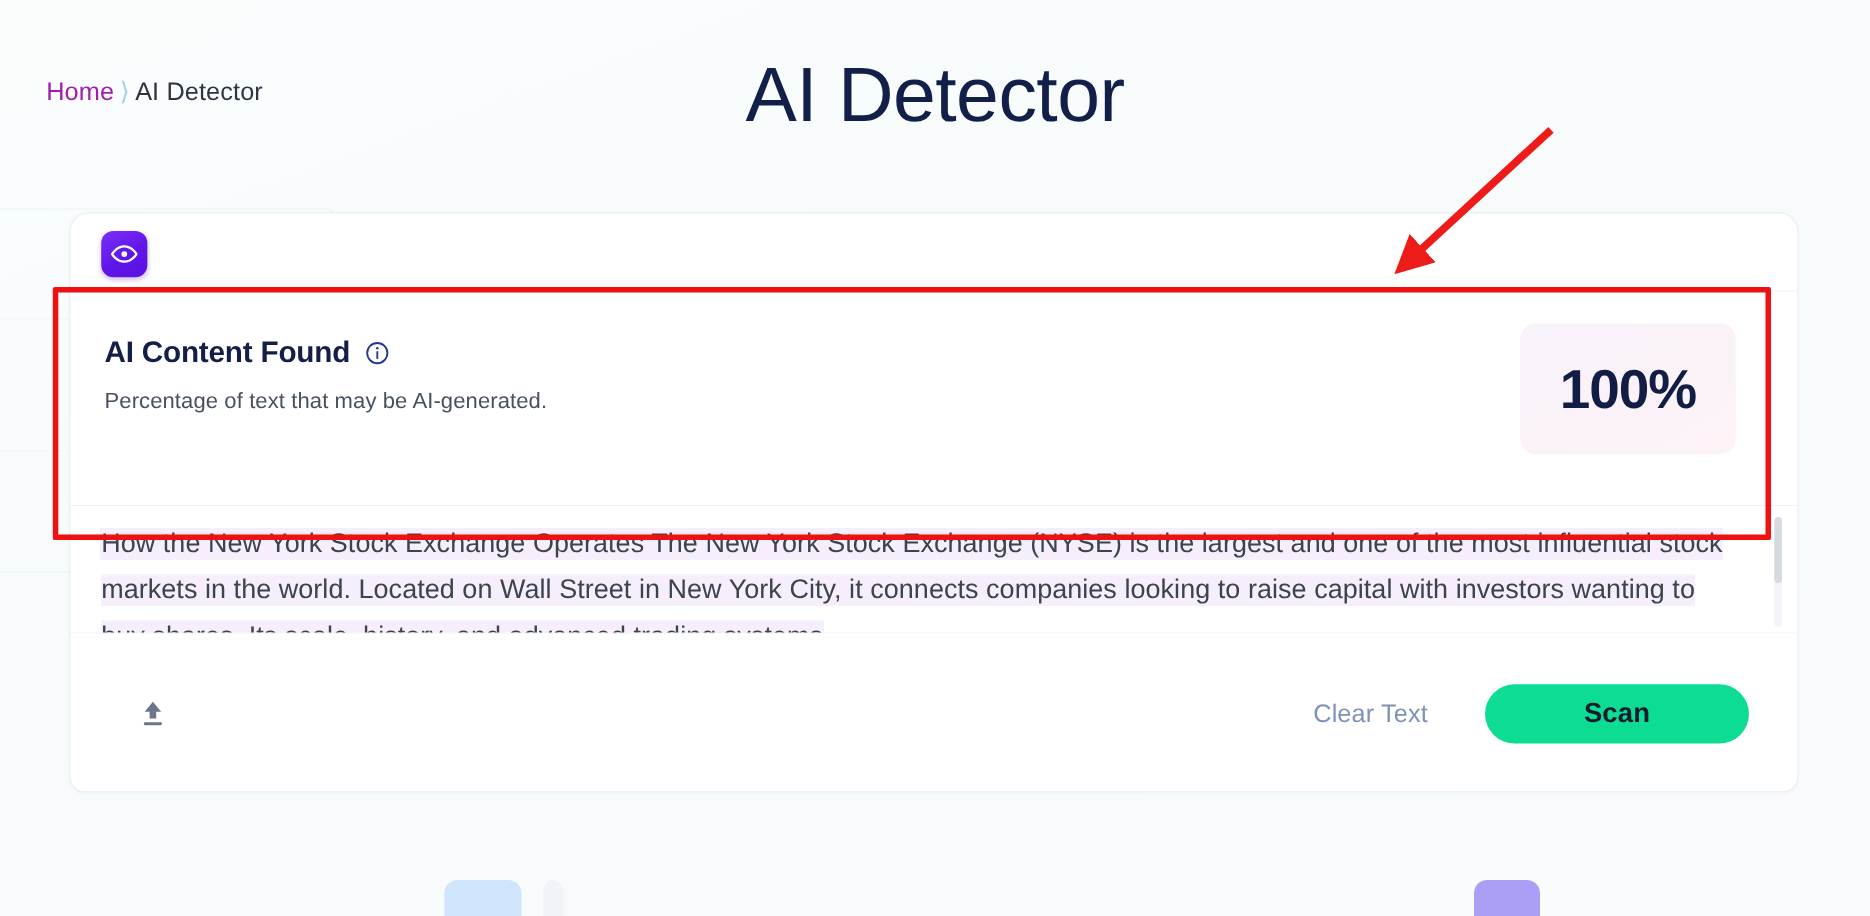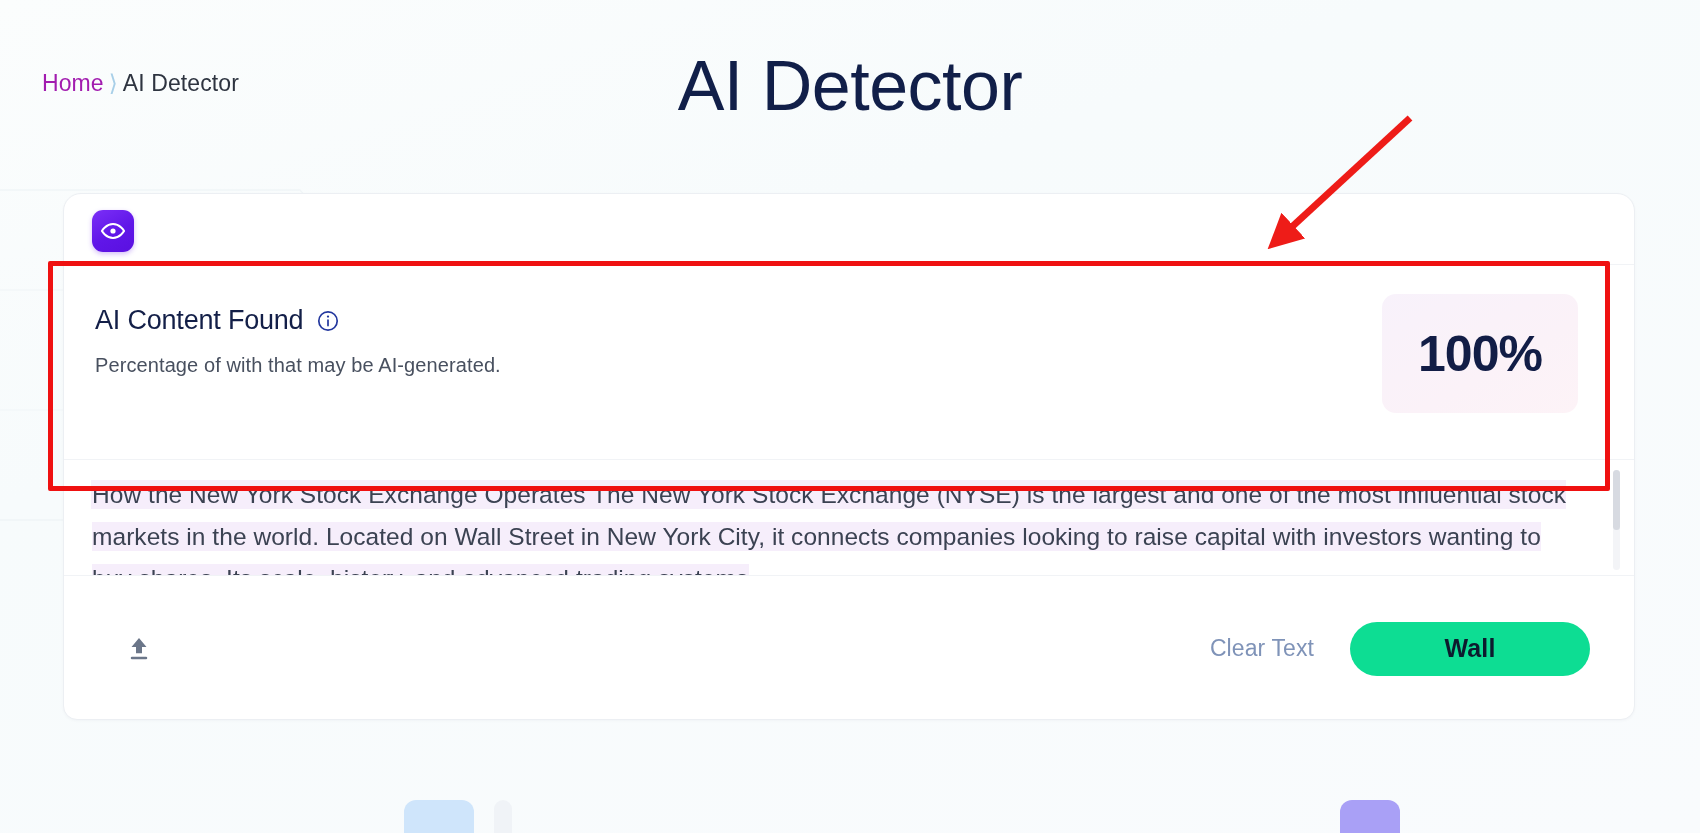--- a/index.html
+++ b/index.html
@@ -98,21 +98,21 @@
     justify-content: space-between;
     border-top: 1px solid #f1f3f6;
     border-bottom: 1px solid #f1f3f6;
   }
   .result-left { padding-top: 14px; padding-left: 1px; }
   .result-title {
     display: flex;
     align-items: center;
     gap: 13px;
     font-size: 27px;
-    font-weight: 400;
+    font-weight: 700;
     color: #131f48;
     letter-spacing: -0.2px;
   }
   .info-icon {
     width: 24px; height: 24px;
     display: inline-flex;
     align-items: center; justify-content: center;
   }
   .result-sub {
     margin-top: 18px;
@@ -186,21 +186,21 @@
   }
   .upload-btn {
     width: 46px; height: 46px;
     display: flex; align-items: center; justify-content: center;
     margin-left: 22px;
     cursor: pointer;
   }
   .footer-right {
     display: flex;
     align-items: center;
-    gap: 36px;
+    gap: 52px;
   }
   .clear-text {
     font-size: 23px;
     color: #7f93b8;
     cursor: pointer;
     letter-spacing: .1px;
   }
   .scan-btn {
     width: 240px;
     height: 54px;
@@ -277,21 +277,21 @@
       <div class="result-title">
         <span>AI Content Found</span>
         <span class="info-icon">
           <svg width="24" height="24" viewBox="0 0 24 24" fill="none" stroke="#23379e" stroke-width="1.7" stroke-linecap="round">
             <circle cx="12" cy="12" r="9.2"></circle>
             <line x1="12" y1="11" x2="12" y2="16.6"></line>
             <circle cx="12" cy="7.6" r="1.15" fill="#23379e" stroke="none"></circle>
           </svg>
         </span>
       </div>
-      <div class="result-sub">Percentage of with that may be AI-generated.</div>
+      <div class="result-sub">Percentage of text that may be AI-generated.</div>
     </div>
 
     <div class="pct-box">
       <span class="pct-value">100%</span>
     </div>
   </div>
 
   <div class="text-area">
     <div class="text-body"><span class="hl">How the New York Stock Exchange Operates The New York Stock Exchange (NYSE) is the largest and one of the most influential stock markets in the world. Located on Wall Street in New York City, it connects companies looking to raise capital with investors wanting to buy shares. Its scale, history, and advanced trading systems</span></div>
     <div class="scrollbar-track"></div>
@@ -300,21 +300,21 @@
 
   <div class="card-footer">
     <div class="upload-btn">
       <svg width="30" height="30" viewBox="0 0 24 24" fill="#6b7689">
         <path d="M12 3.2 L18 10.4 H14.4 V15.4 H9.6 V10.4 H6 Z"></path>
         <rect x="5.4" y="18.1" width="13.2" height="2.1" rx="1"></rect>
       </svg>
     </div>
     <div class="footer-right">
       <span class="clear-text">Clear Text</span>
-      <button class="scan-btn">Wall</button>
+      <button class="scan-btn">Scan</button>
     </div>
   </div>
 </div>
 
 <div class="peek peek-a"></div>
 <div class="peek peek-b"></div>
 <div class="peek peek-c"></div>
 
 <div class="annot-rect"></div>
 

